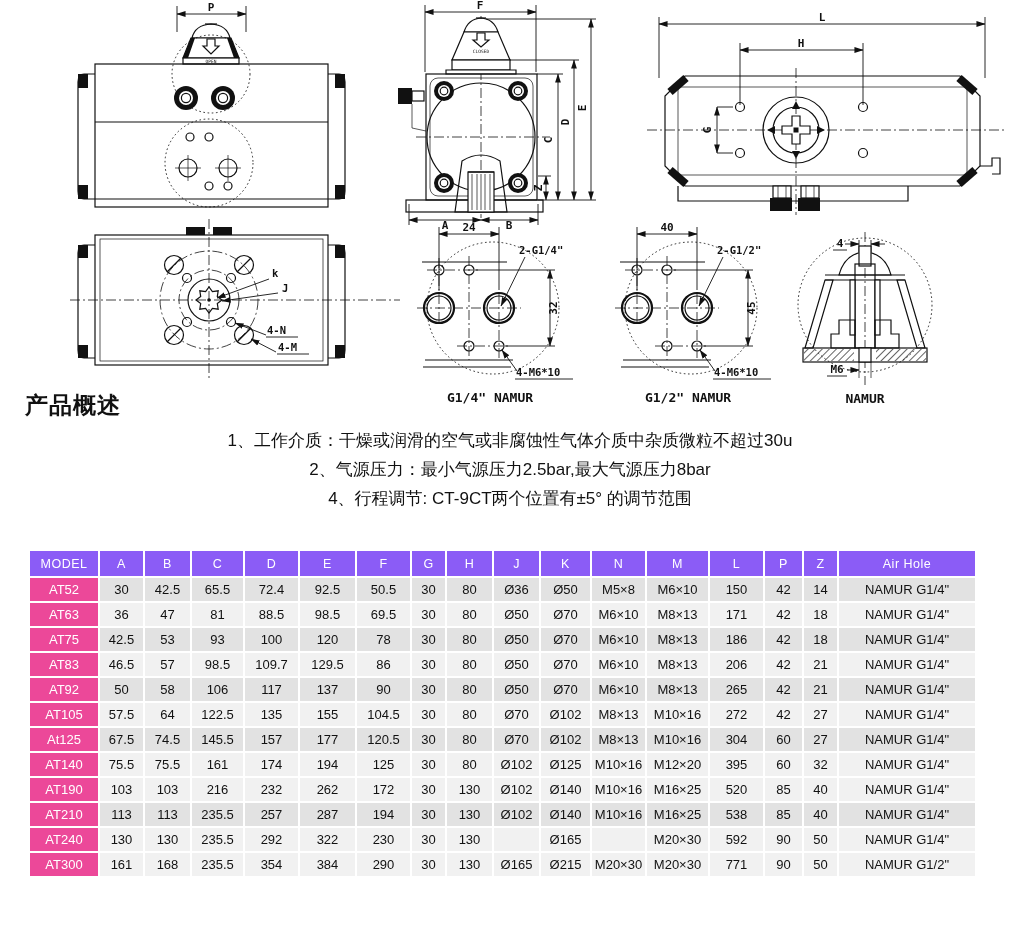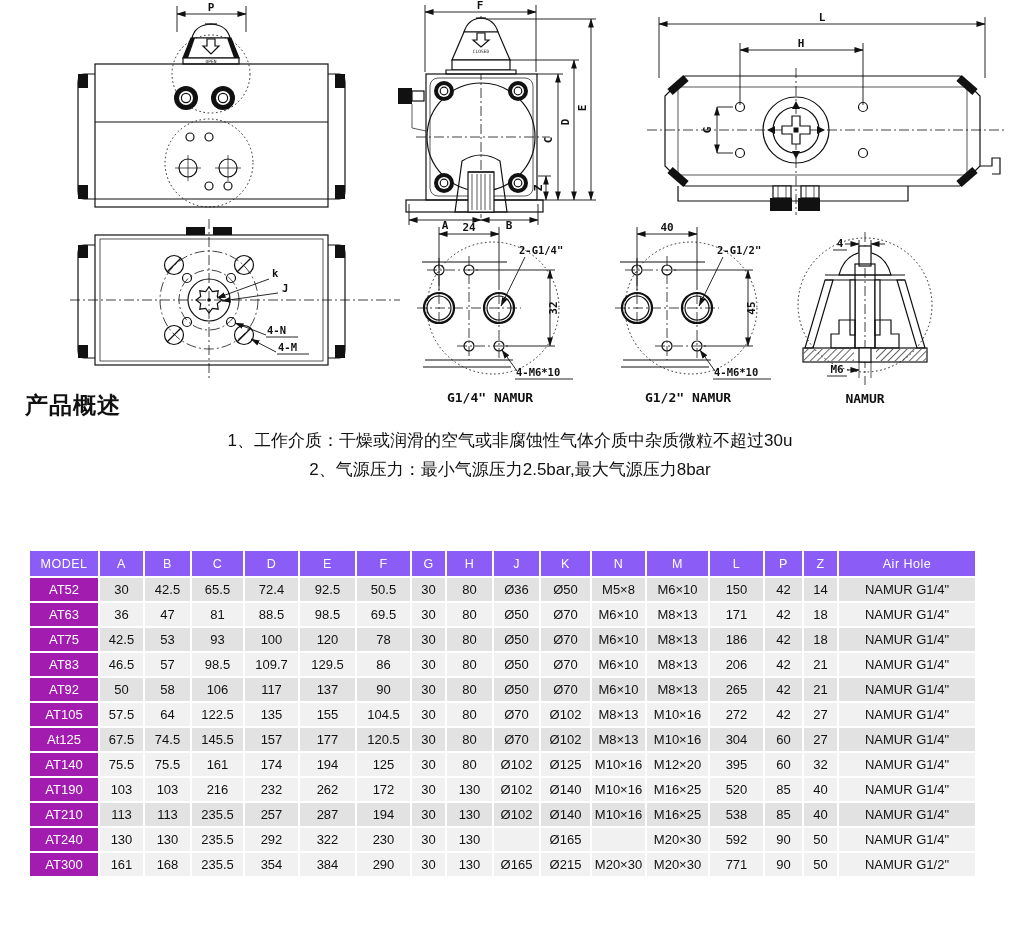--- a/index.html
+++ b/index.html
@@ -38,21 +38,21 @@
     border-collapse:separate; border-spacing:2px; table-layout:fixed;
   }
   .spec th, .spec td {
     text-align:center; vertical-align:middle; padding:0;
     font-size:13px; height:23px; overflow:hidden; white-space:nowrap;
   }
   .spec thead th {
     background:#8b5cf6; color:#fff; font-weight:400; height:25px;
     font-size:12.5px; letter-spacing:.5px;
   }
-  .spec tbody th { background:#a21caf; color:#fff; font-weight:400; }
+  .spec tbody th { background:#ec4899; color:#fff; font-weight:400; }
   .spec tbody tr.r-dark  td { background:#e2e2e2; }
   .spec tbody tr.r-light td { background:#f1f1f1; }
 </style>
 </head>
 <body>
 
 <svg width="0" height="0" style="position:absolute">
   <defs>
     <pattern id="hatch" width="5" height="5" patternUnits="userSpaceOnUse" patternTransform="rotate(45)">
       <line x1="0" y1="0" x2="0" y2="5" stroke="#111" stroke-width="1.3"></line>
@@ -440,20 +440,21 @@
     <line class="dim" x1="32" y1="156" x2="52" y2="156"></line>
   </g>
 
   <text class="cap" x="70" y="183" text-anchor="middle">NAMUR</text>
 </svg>
 
 <h2 class="overview-heading">产品概述</h2>
 <div class="overview-lines">
   <div class="ov-line">1、工作介质：干燥或润滑的空气或非腐蚀性气体介质中杂质微粒不超过30u</div>
   <div class="ov-line">2、气源压力：最小气源压力2.5bar,最大气源压力8bar</div>
+  <div class="ov-line">4、行程调节: CT-9CT两个位置有±5° 的调节范围</div>
 </div>
 
 <table class="spec">
   <colgroup>
     <col style="width:68px">
       <col style="width:43px">
       <col style="width:45px">
       <col style="width:51px">
     <col style="width:53px">
       <col style="width:55px">

